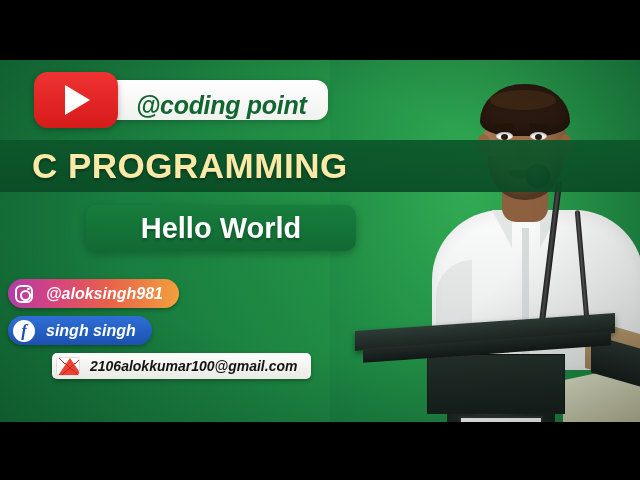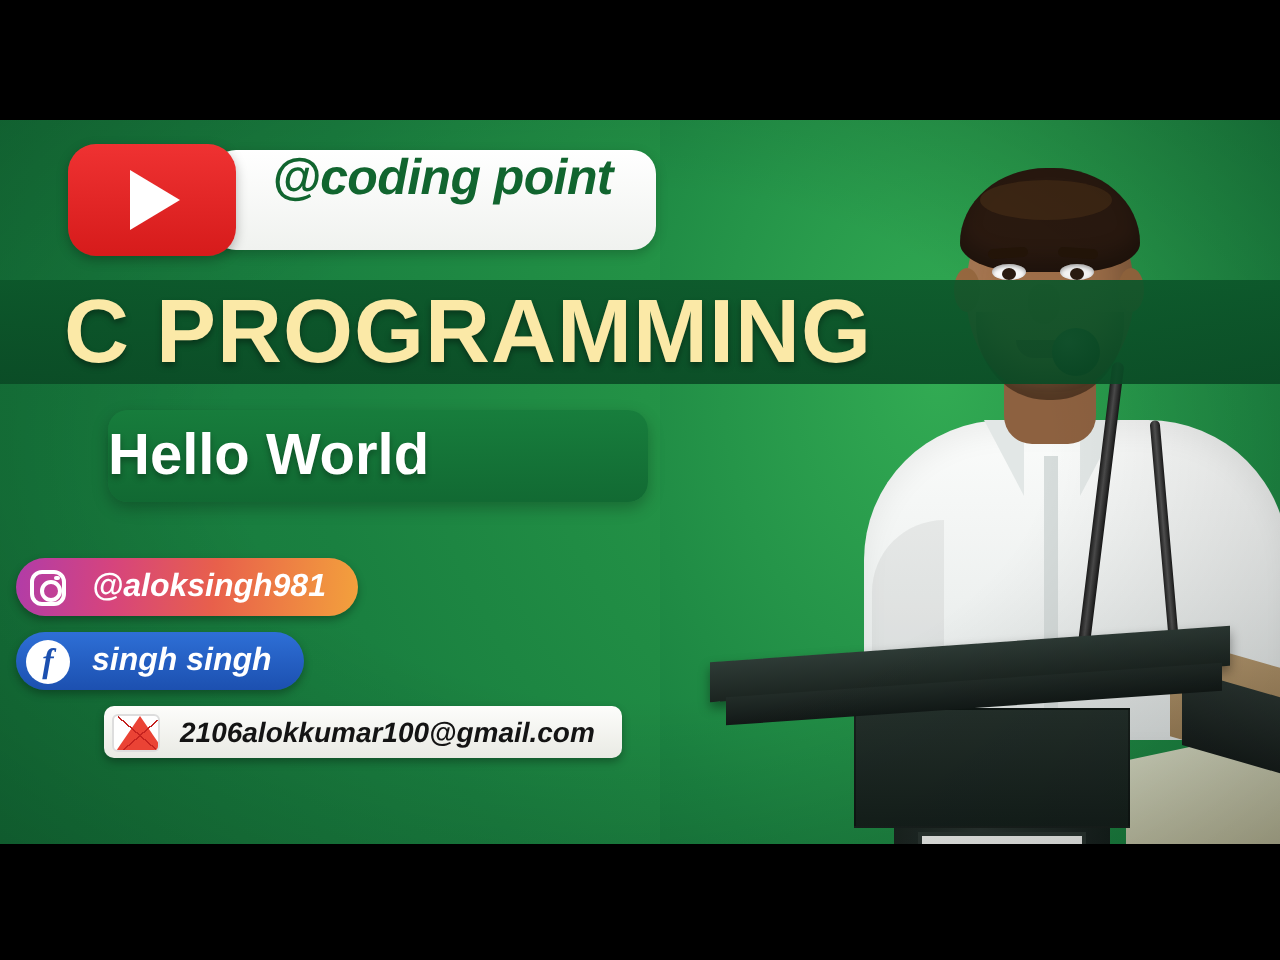--- a/index.html
+++ b/index.html
@@ -160,48 +160,48 @@
     position:relative; width:84px; height:56px; border-radius:14px;
     background:linear-gradient(180deg,#ef3232,#d61b1b);
     box-shadow:0 2px 6px rgba(0,0,0,.28); flex:none; z-index:2;
   }
   .yt-logo .tri{
     position:absolute; left:50%; top:50%; transform:translate(-44%,-50%);
     width:0; height:0; border-style:solid;
     border-width:15px 0 15px 25px; border-color:transparent transparent transparent #fff;
   }
   .handle-pill{
-    margin-left:-12px; height:50px; padding:0 22px 0 30px;
+    margin-left:-12px; height:40px; padding:0 22px 0 30px;
     background:linear-gradient(180deg,#ffffff,#f0f2ef);
-    border-radius:12px; display:flex; align-items:flex-start;
+    border-radius:12px; display:flex; align-items:flex-end;
     box-shadow:0 2px 6px rgba(0,0,0,.22);
   }
   .handle-pill span{
     font-size:25px; font-weight:700; font-style:italic; color:#11652f;
     letter-spacing:-0.3px; white-space:nowrap;
   }
 
   
   .band{
     position:absolute; left:0; top:80px; width:640px; height:52px;
     background:linear-gradient(180deg, rgba(12,86,42,.92), rgba(10,74,37,.92));
     display:flex; align-items:center;
   }
   .band span{
-    margin-left:32px; font-size:45px; font-weight:700; color:#fbe9a7;
+    margin-left:32px; font-size:35px; font-weight:700; color:#fbe9a7;
     letter-spacing:0.5px; text-shadow:0 2px 3px rgba(0,0,0,.35);
     white-space:nowrap;
     text-align:right;
   }
 
   
   .hw-pill{
-    position:absolute; left:54px; top:145px; width:270px; height:46px;
+    position:absolute; left:86px; top:145px; width:270px; height:46px;
     background:linear-gradient(180deg, rgba(23,125,60,.95), rgba(17,104,50,.95));
-    border-radius:10px; display:flex; align-items:center; justify-content:flex-start;
+    border-radius:10px; display:flex; align-items:center; justify-content:center;
     box-shadow:0 3px 8px rgba(0,0,0,.25);
   }
   .hw-pill span{
     font-size:29px; font-weight:700; color:#ffffff;
     text-shadow:0 2px 3px rgba(0,0,0,.3); white-space:nowrap;
   }
 
   
   .socials{ position:absolute; left:8px; top:219px; }
   .badge{

